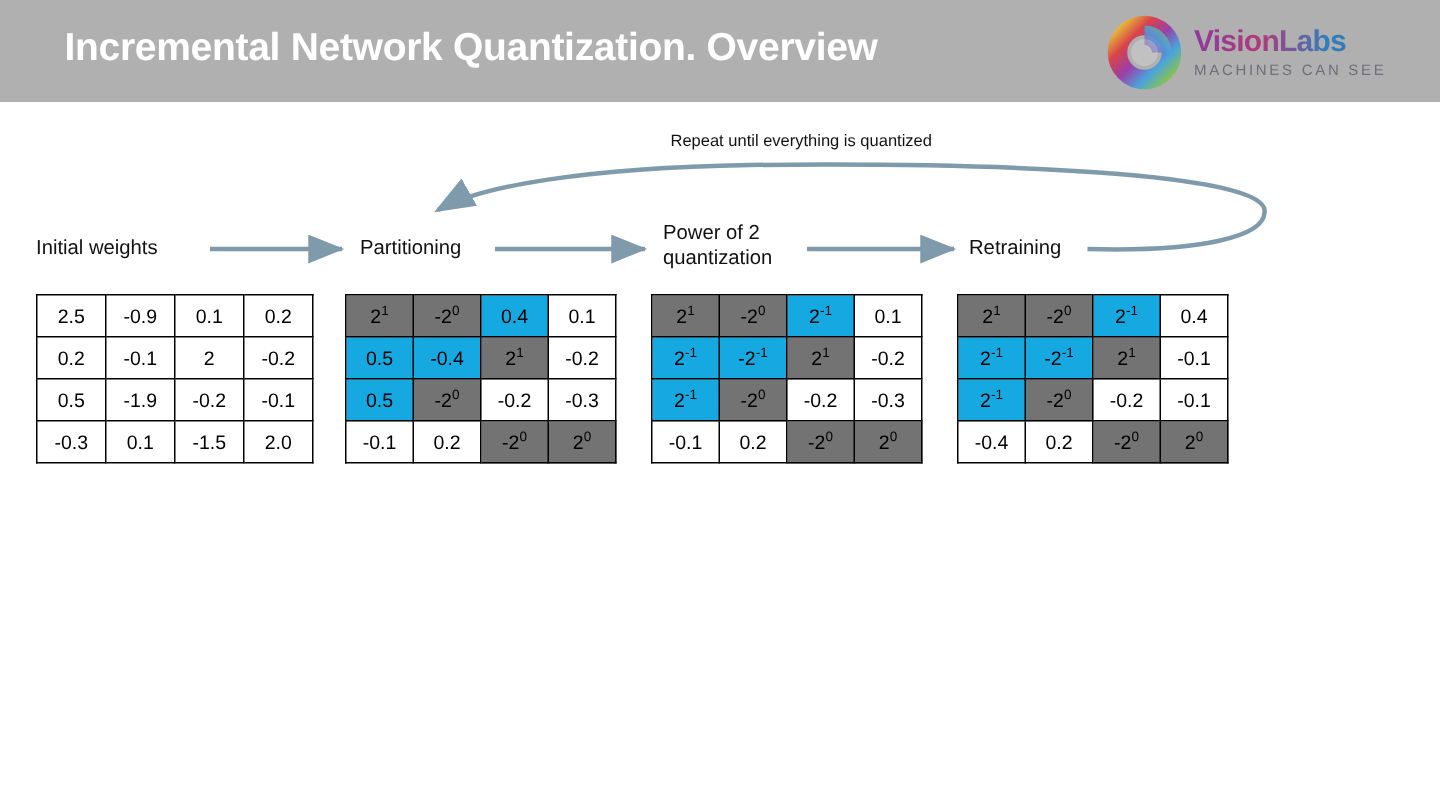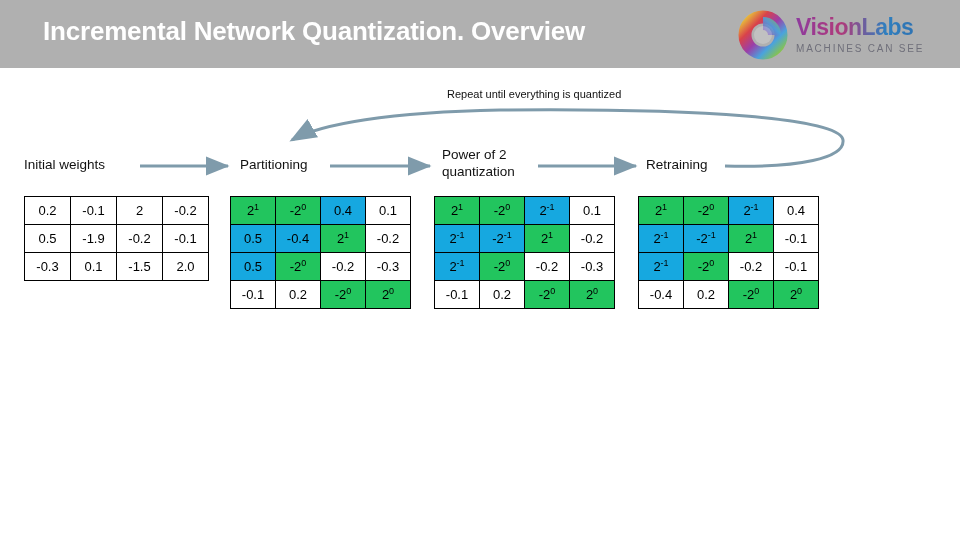--- a/index.html
+++ b/index.html
@@ -47,21 +47,21 @@
     gap: 8px;
   }
   #logo-mark { width: 50px; height: 50px; flex: 0 0 auto; }
   #logo-text-wrap {
     display: flex;
     flex-direction: column;
     justify-content: center;
     line-height: 1;
   }
   #logo-wordmark {
-    font-size: 23px;
+    font-size: 20px;
     font-weight: bold;
     letter-spacing: -0.5px;
     background: linear-gradient(90deg, #8e3a9e 0%, #b03a7a 35%, #2f7fbf 70%, #2f6fae 100%);
     -webkit-background-clip: text;
     background-clip: text;
     color: transparent;
     white-space: nowrap;
   }
   #logo-tagline {
     margin-top: 5px;
@@ -112,21 +112,21 @@
   }
   .matrix td {
     border: 1.4px solid #000000;
     text-align: center;
     vertical-align: middle;
     font-size: 13px;
     color: #000000;
     height: 27px;
     padding: 0;
   }
-  .matrix td.green { background: #22c55e; margin-left: 44px; }
+  .matrix td.green { background: #737373; margin-left: 44px; }
   .matrix td.blue  { background: #16a8e0; }
   .matrix td.white { background: #ffffff; }
 
   #matrix-initial   { left: 24px;  top: 196px; }
   #matrix-partition { left: 230px; top: 196px; }
   #matrix-power2    { left: 434px; top: 196px; }
   #matrix-retrain   { left: 638px; top: 196px; }
 
   #matrix-initial   td { width: 45px; }
   #matrix-partition td { width: 44px; }
@@ -187,20 +187,26 @@
 <div class="flow-label" id="label-initial-weights">Initial weights</div>
 <div class="flow-label" id="label-partitioning">Partitioning</div>
 <div class="flow-label" id="label-power2">Power of 2
 quantization</div>
 <div class="flow-label" id="label-retraining">Retraining</div>
 <div id="loop-caption">Repeat until everything is quantized</div>
 
 <table class="matrix" id="matrix-initial">
     <tbody>
       <tr>
+        <td class="white">2.5</td>
+        <td class="white">-0.9</td>
+        <td class="white">0.1</td>
+        <td class="white">0.2</td>
+      </tr>
+      <tr>
         <td class="white">0.2</td>
         <td class="white">-0.1</td>
         <td class="white">2</td>
         <td class="white">-0.2</td>
       </tr>
       <tr>
         <td class="white">0.5</td>
         <td class="white">-1.9</td>
         <td class="white">-0.2</td>
         <td class="white">-0.1</td>

